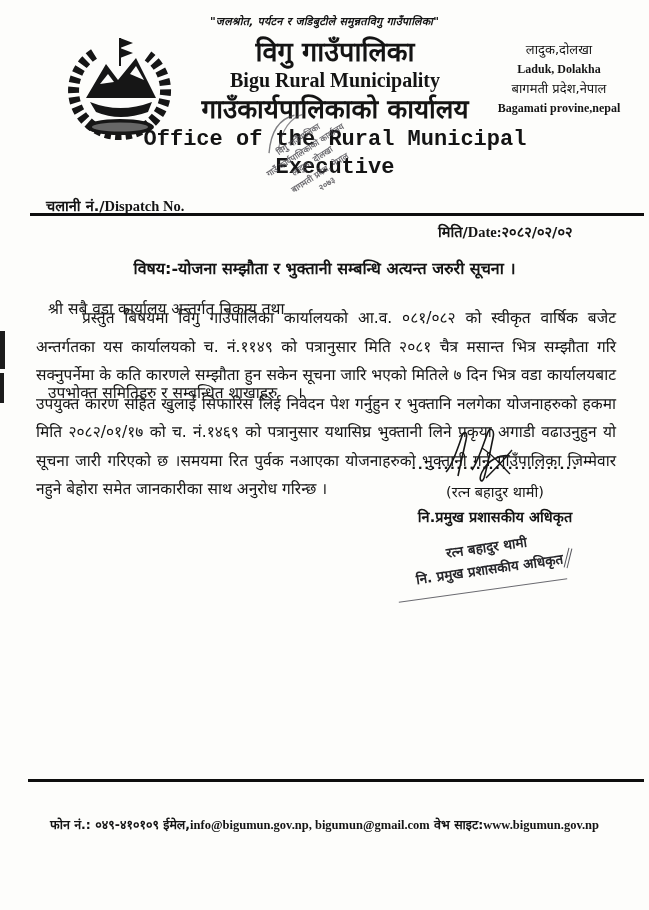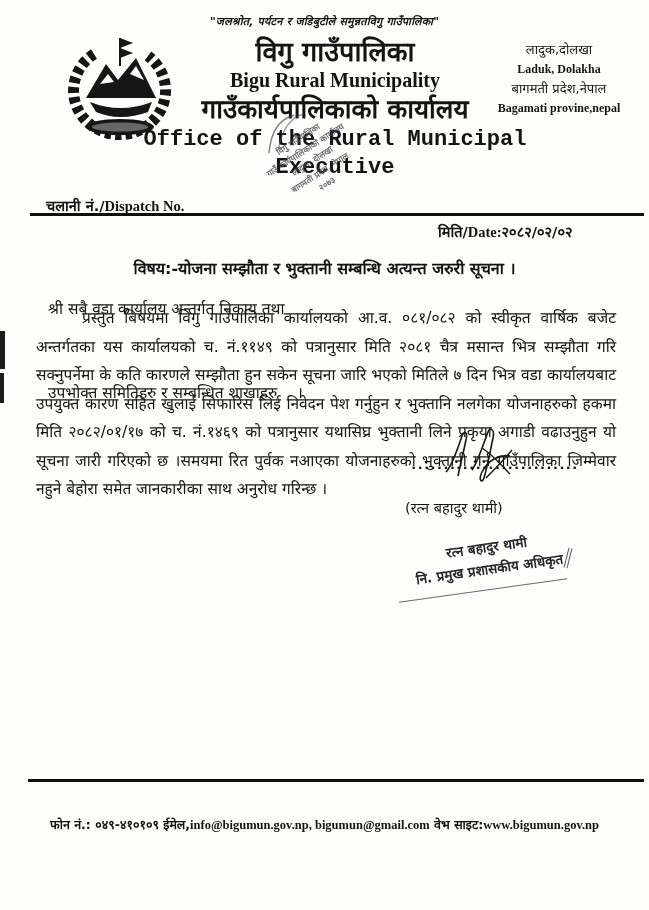--- a/index.html
+++ b/index.html
@@ -46,21 +46,21 @@
 
   .addressee { left:48px; top:239px; font-size:15.5px; line-height:28px; white-space:pre-wrap; }
 
   .body-par { left:36px; top:304px; width:580px; text-align:justify;
     font-size:15.5px; line-height:28.5px; text-indent:46px; }
 
   
   .sig-squiggle { left:438px; top:426px; width:100px; height:56px; }
   .sig-dots { left:405px; top:457px; width:180px; text-align:center;
     font-size:13px; letter-spacing:1.5px; font-weight:bold; }
-  .sig-name { left:405px; top:481px; width:180px; font-size:14.5px;margin-top:16px; }
+  .sig-name { left:405px; top:481px; width:180px; text-align:center; font-size:14.5px; }
   .sig-title { left:390px; top:506px; width:210px; text-align:center;
     font-size:14.5px; font-weight:bold; }
   .officer-stamp { left:388px; top:536px; width:200px; transform:rotate(-8deg);
     text-align:center; font-size:13.5px; font-weight:bold; color:#27272b; line-height:1.65; }
   .officer-stamp-line { left:398px; top:590px; width:170px; height:1px;
     background:#6a6a70; transform:rotate(-8deg); }
   .officer-stamp-tick { left:566px; top:548px; width:2px; height:20px;
     border-left:1px solid #55555c; border-right:1px solid #55555c; transform:rotate(14deg); }
 
   
@@ -146,20 +146,21 @@
 
   <div class="abs sig-squiggle">
     <svg viewBox="0 0 100 56" width="100" height="56" xmlns="http://www.w3.org/2000/svg">
       <path d="M8,46 C14,40 20,22 24,10 C26,4 30,6 28,14 C25,28 22,40 20,50" fill="none" stroke="#171717" stroke-width="1.6"></path>
       <path d="M34,44 C40,36 46,16 50,6 C52,1 57,3 55,12 C52,26 50,38 46,52 C44,58 40,54 44,46 C50,34 62,28 72,30" fill="none" stroke="#171717" stroke-width="1.6"></path>
       <path d="M44,22 C54,28 64,40 72,48 M74,24 C66,34 56,44 48,52" fill="none" stroke="#171717" stroke-width="1.4"></path>
     </svg>
   </div>
   <div class="abs sig-dots">..........................</div>
   <div class="abs sig-name">(रत्न बहादुर थामी)</div>
+  <div class="abs sig-title">नि.प्रमुख प्रशासकीय अधिकृत</div>
 
   <div class="abs officer-stamp">
     <div>रत्न बहादुर थामी</div>
     <div>नि. प्रमुख प्रशासकीय अधिकृत</div>
   </div>
   <div class="abs officer-stamp-line"></div>
   <div class="abs officer-stamp-tick"></div>
 
   <div class="abs rule-bottom"></div>
   <div class="abs footer-line">

